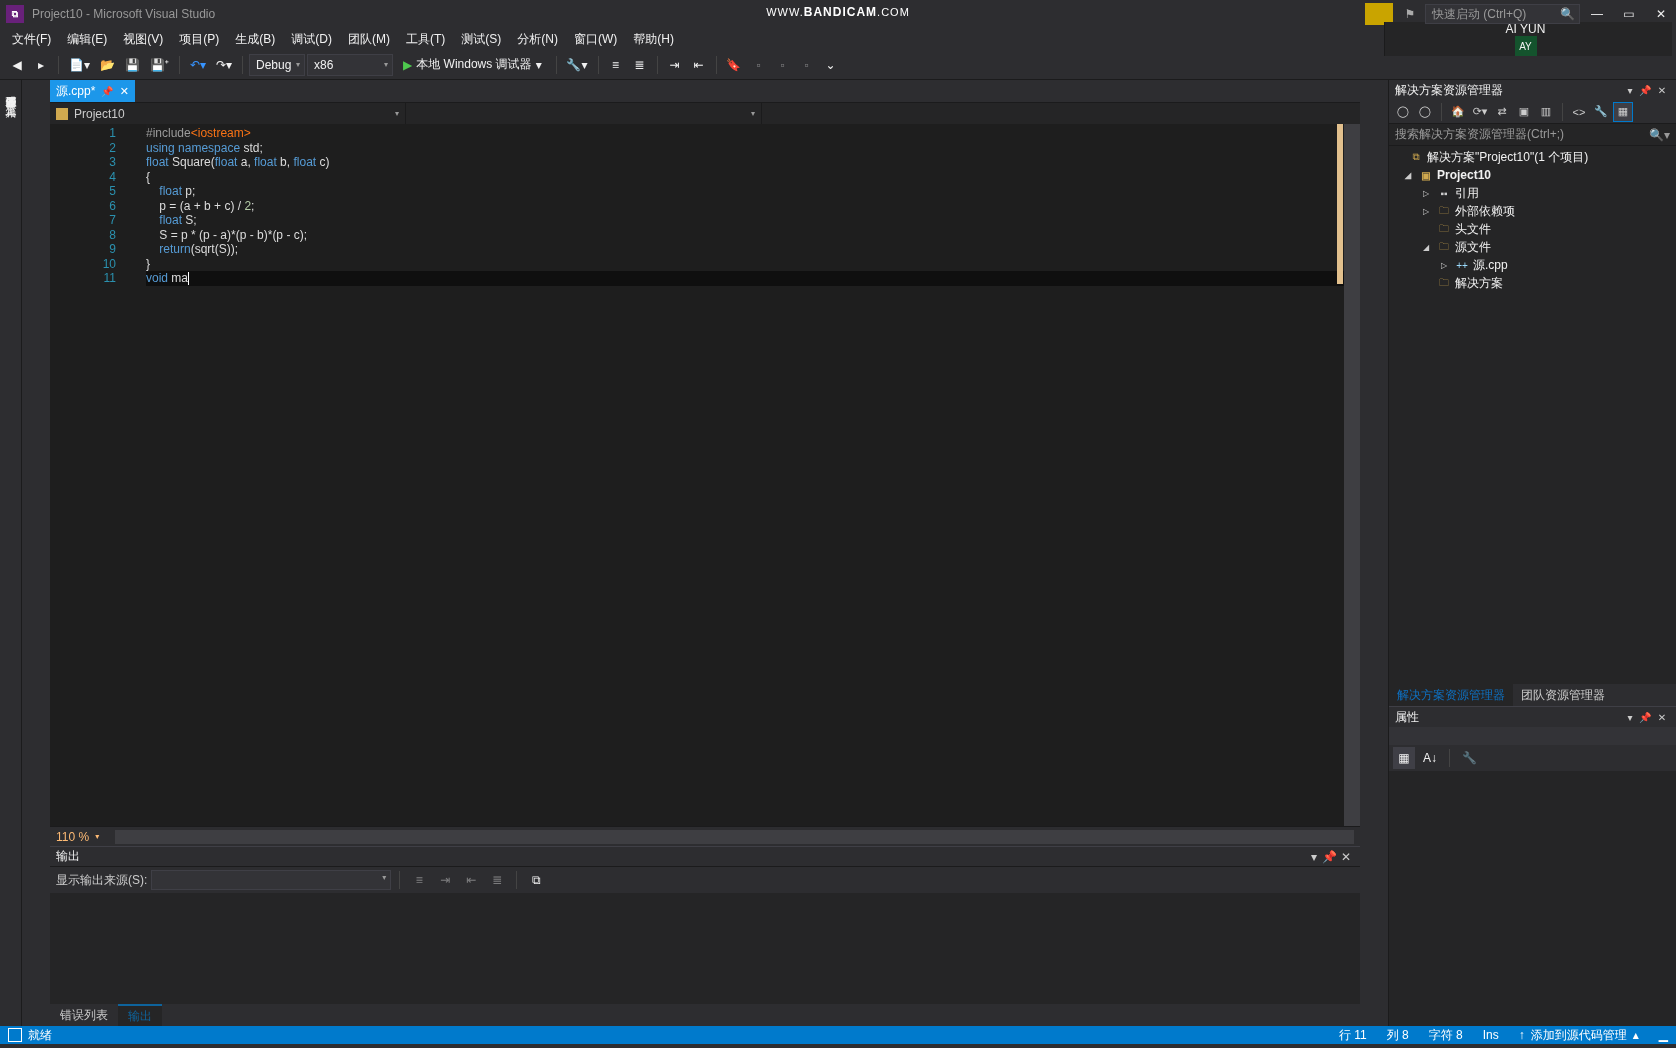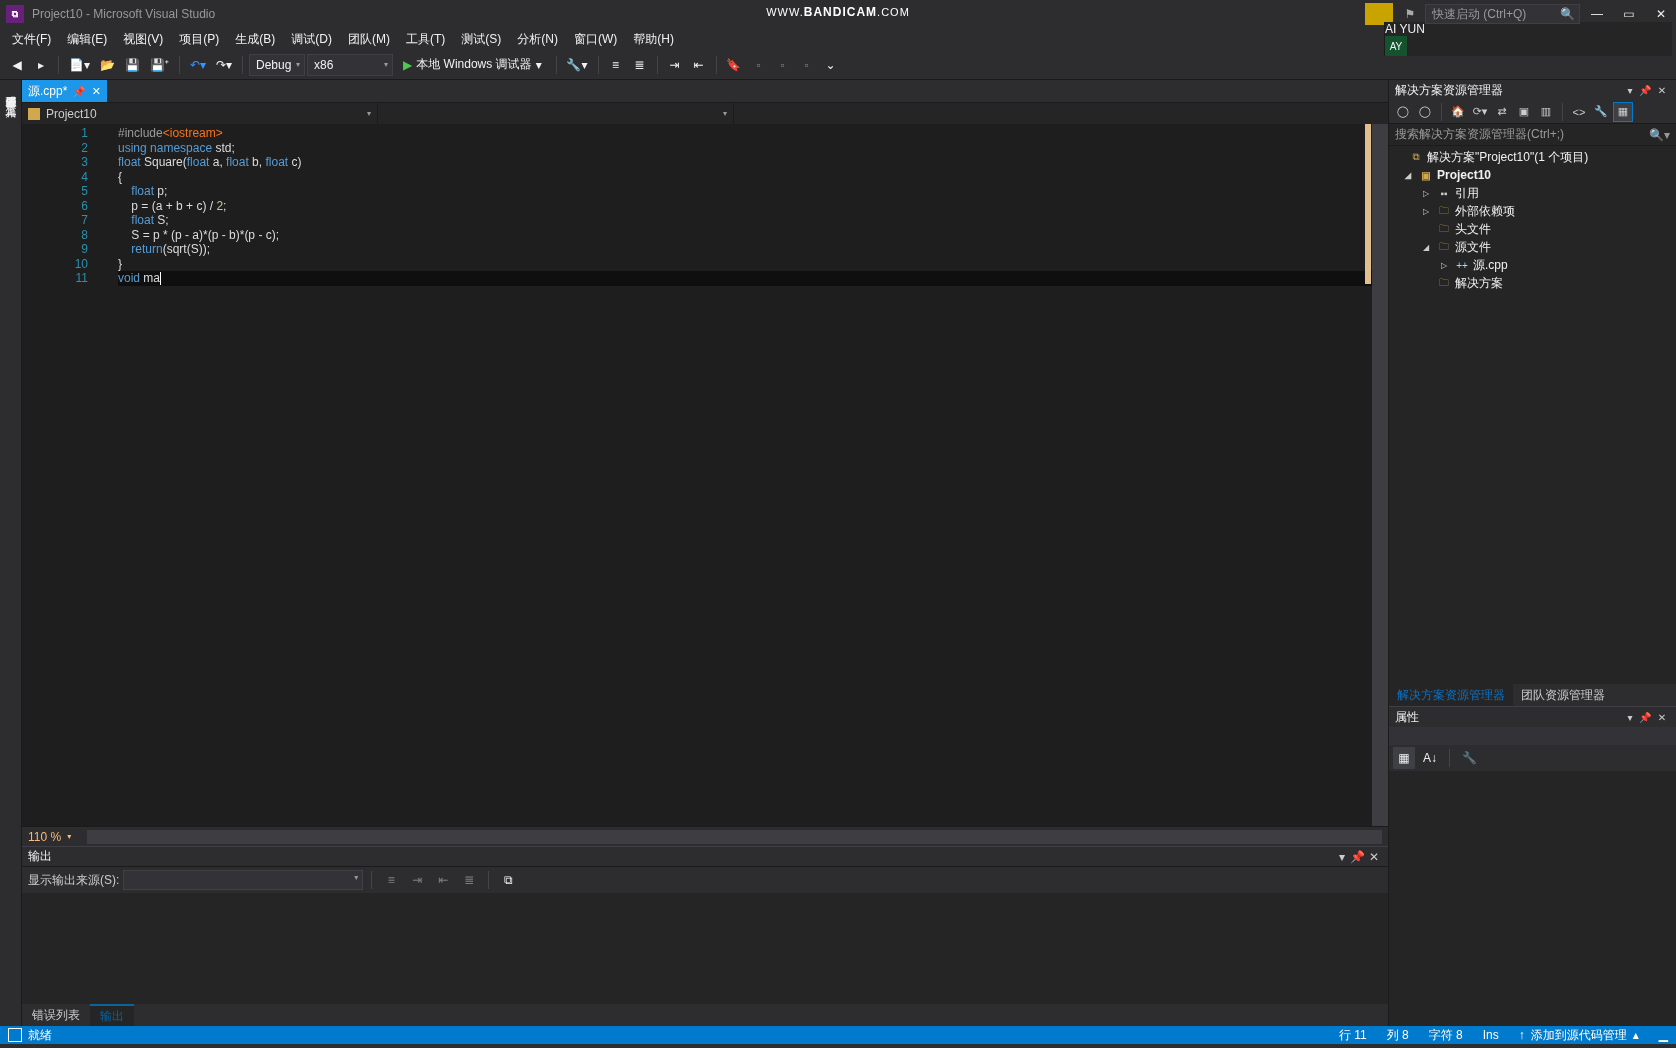--- a/index.html
+++ b/index.html
@@ -14,34 +14,34 @@
 .title-right { margin-left:auto; display:flex; align-items:center; gap:2px; }
 .notify-box{width:28px;height:22px;background:#c9a400;margin-right:6px;}
 .flag-icon{width:18px;height:20px;display:flex;align-items:center;justify-content:center;color:#aaa;margin-right:4px;}
 .quick-launch{width:155px;height:20px;background:#333337;border:1px solid #3f3f46;color:#999;padding:0 20px 0 6px;position:relative;display:flex;align-items:center;}
 .quick-launch .srch{position:absolute;right:4px;top:2px;color:#999;}
 .win-btn{width:30px;height:22px;display:flex;align-items:center;justify-content:center;color:#f1f1f1;}
 
 
 .menubar{height:22px;background:#2d2d30;display:flex;align-items:center;padding:0 4px;}
 .menubar .item{padding:2px 8px;color:#f1f1f1;}
-.menubar .right{margin-left:auto;display:flex;padding-right:6px;}
+.menubar .right{margin-left:auto;display:flex;align-items:center;padding-right:6px;}
 .user-badge{width:22px;height:20px;background:#14532d;display:flex;align-items:center;justify-content:center;font-size:10px;}
 
 
 .toolbar{height:30px;background:#2d2d30;border-bottom:1px solid #1b1b1c;display:flex;align-items:center;padding:0 6px;gap:2px;}
 .tb-btn{height:22px;min-width:22px;padding:0 4px;display:flex;align-items:center;justify-content:center;color:#f1f1f1;}
 .tb-sep{width:1px;height:18px;background:#444;margin:0 4px;}
 .tb-drop{border:1px solid #3f3f46;background:#333337;height:22px;padding:0 16px 0 6px;display:flex;align-items:center;position:relative;color:#f1f1f1;}
 .tb-drop::after{content:"▾";position:absolute;right:4px;font-size:8px;color:#999;}
 .run-btn{color:#f1f1f1;display:flex;align-items:center;gap:4px;padding:0 8px;height:22px;}
 .run-btn .tri{color:#4ec94e;}
 
 
-.body{display:flex;height:calc(1048px - 28px - 22px - 30px - 22px);}
+.body{display:flex;height:calc(1048px - 28px - 22px - 30px - 22px);gap:28px;}
 .left-rail{width:22px;background:#2d2d30;border-right:1px solid #1b1b1c;display:flex;flex-direction:column;align-items:center;gap:6px;padding-top:6px;}
 .rail-vt{writing-mode:vertical-rl;color:#f1f1f1;font-size:11px;padding:2px;}
 
 .center{flex:1;display:flex;flex-direction:column;min-width:0;}
 .tabrow{height:22px;background:#2d2d30;display:flex;align-items:flex-end;}
 .doc-tab{height:22px;background:#1c97ea;color:#fff;display:flex;align-items:center;padding:0 6px;gap:6px;}
 .doc-tab .pin{font-size:10px;}
 .doc-tab .x{font-size:11px;}
 .nav-drops{height:22px;background:#252526;border-top:1px solid #1b1b1c;display:flex;}
 .nav-d{flex:1;border-right:1px solid #1b1b1c;display:flex;align-items:center;padding:0 6px;position:relative;color:#ccc;}

